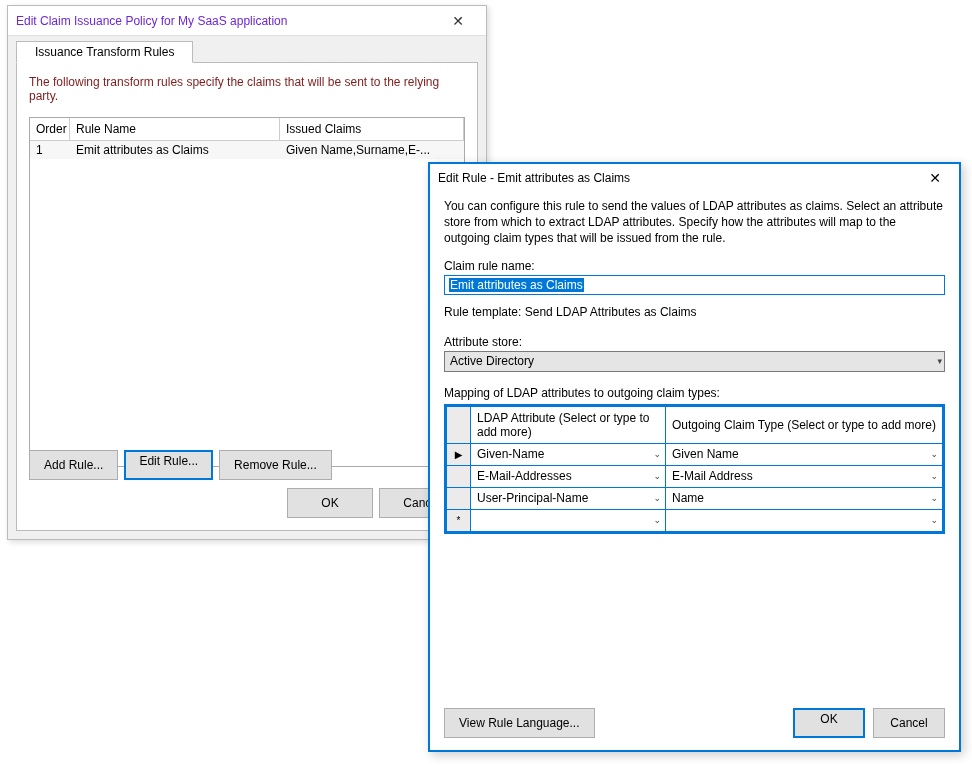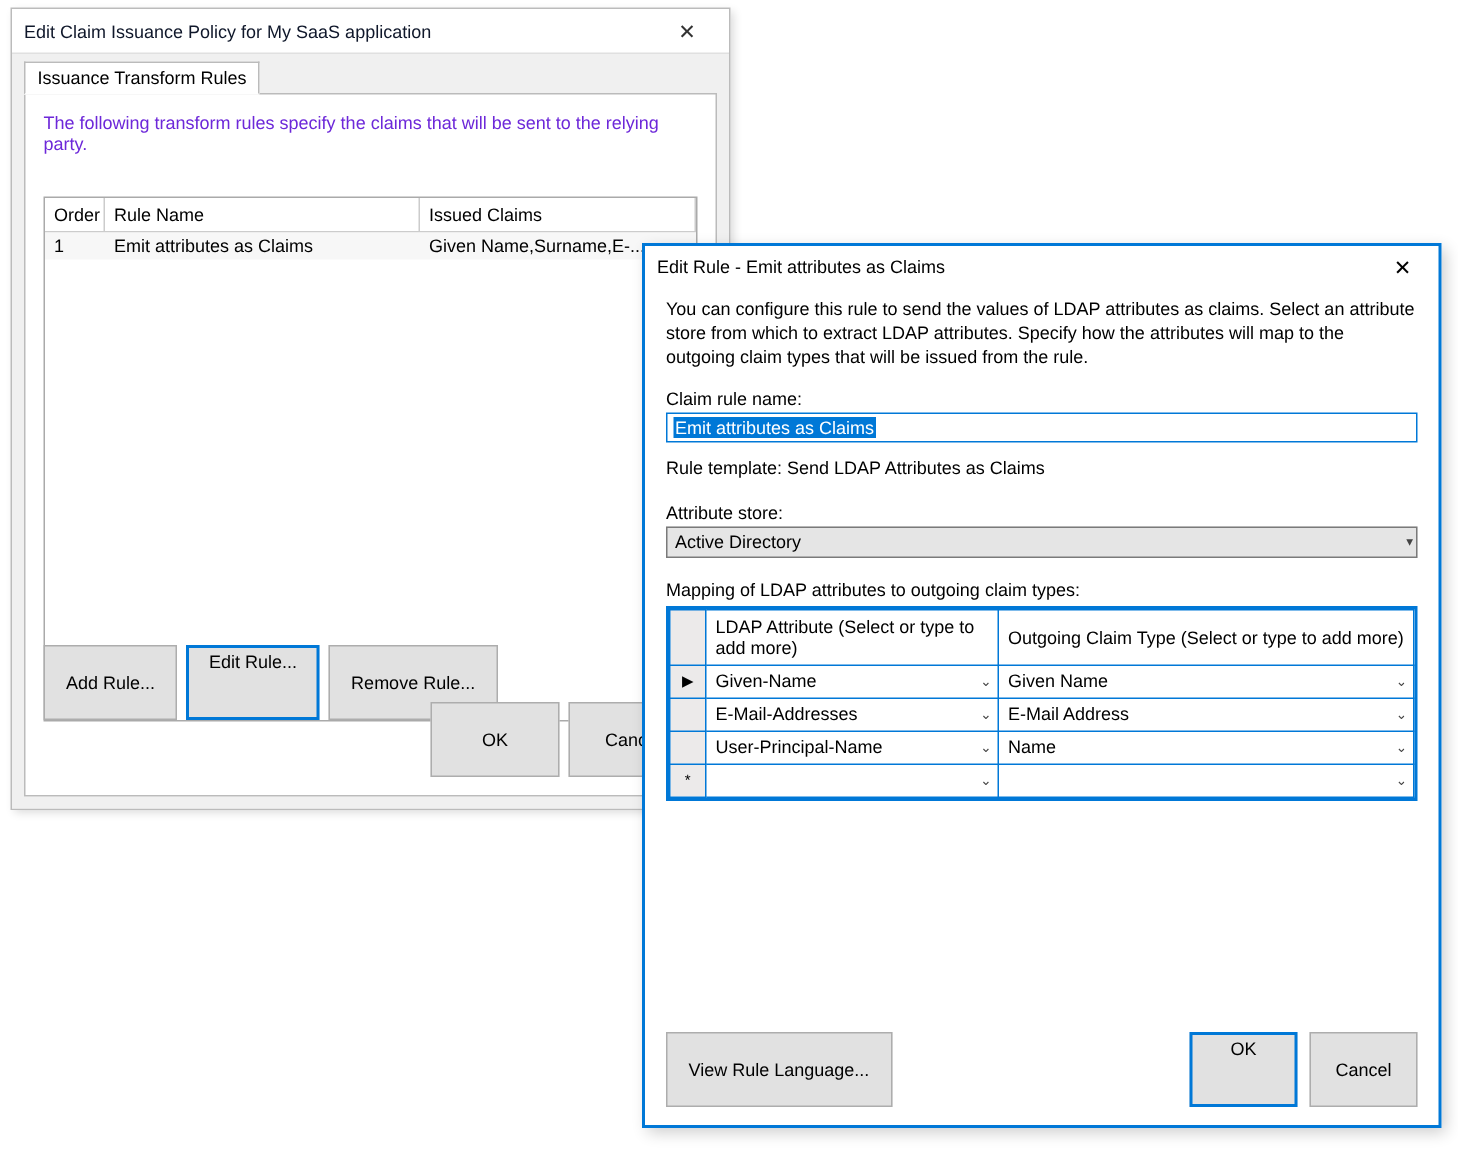--- a/index.html
+++ b/index.html
@@ -1,38 +1,38 @@
 <!DOCTYPE html>
 <html><head>
 <meta charset="utf-8">
 <style>
 * { box-sizing: border-box; font-family: "Segoe UI", Tahoma, sans-serif; font-size: 12px; }
 body { margin: 0; padding: 0; background: #fff; width: 972px; height: 766px; position: relative; color: #000; }
 
 
 .dlg1 { position: absolute; left: 7px; top: 5px; width: 480px; height: 535px; background: #fff; border: 1px solid #bbb; box-shadow: 2px 2px 6px rgba(0,0,0,0.15); }
 .dlg1 .titlebar { height: 30px; line-height: 30px; padding: 0 8px; display: flex; justify-content: space-between; align-items: center; background:#fff; border-bottom:1px solid #e0e0e0;}
-.dlg1 .titlebar .title { color:#0f172a; }
+.dlg1 .titlebar .title { color:#6d28d9; }
 .dlg1 .titlebar .close { width: 40px; text-align: center; color:#333; cursor: default; font-size:14px;}
 .dlg1 .body { padding: 4px 8px 8px 8px; background:#f0f0f0; height: calc(100% - 30px); position:relative;}
-.tab { display:inline-block; background:#fff; border:1px solid #bbb; border-bottom:1px solid #fff; padding: 3px 8px; position:relative; top:1px; z-index:2;}
+.tab { display:inline-block; background:#fff; border:1px solid #bbb; border-bottom:1px solid #fff; padding: 3px 18px; position:relative; top:1px; z-index:2;}
 .tab-body { background:#fff; border:1px solid #bbb; height: calc(100% - 22px); padding: 12px; position:relative;}
-.description { color:#6d28d9; margin-bottom: 28px; }
+.description { color:#7f1d1d; margin-bottom: 14px; }
 
 .rules-table { border:1px solid #aaa; width: 100%; height: 350px; background:#fff; }
 .rules-table .head { display:flex; background:#fff; border-bottom:1px solid #ccc;}
 .rules-table .head div { padding:4px 6px; border-right:1px solid #ccc; background:#fff;}
 .col-order { width:40px;}
 .col-name { width:210px;}
 .col-claims { flex:1; }
 .rules-table .row { display:flex; background:#f7f7f7;}
 .rules-table .row div { padding:2px 6px; }
 
 .btn-row1 { position:absolute; left:12px; bottom:50px; display:flex; gap:6px;}
-.btn { background:#e1e1e1; border:1px solid #adadad; padding: 17px 14px; min-width:78px; text-align:center; cursor:default;}
+.btn { background:#e1e1e1; border:1px solid #adadad; padding: 7px 14px; min-width:78px; text-align:center; cursor:default;}
 .btn.focus { border:2px solid #0078d7; padding:2px 13px;}
 .ok-row1 { position:absolute; right:12px; bottom:12px; display:flex; gap:6px;}
 
 
 .dlg2 { position: absolute; left: 428px; top: 162px; width: 533px; height: 590px; background:#fff; border:2px solid #0078d7; box-shadow: 3px 3px 10px rgba(0,0,0,0.2);}
 .dlg2 .titlebar { height:28px; display:flex; justify-content:space-between; align-items:center; padding:0 4px 0 8px;}
 .dlg2 .titlebar .close { width:40px; height:26px; text-align:center; line-height:26px; font-size:14px;}
 .dlg2 .body { padding: 6px 14px 12px 14px;}
 .instr { margin-bottom:12px; line-height:1.35;}
 .lbl { margin-top:8px; margin-bottom:2px;}

